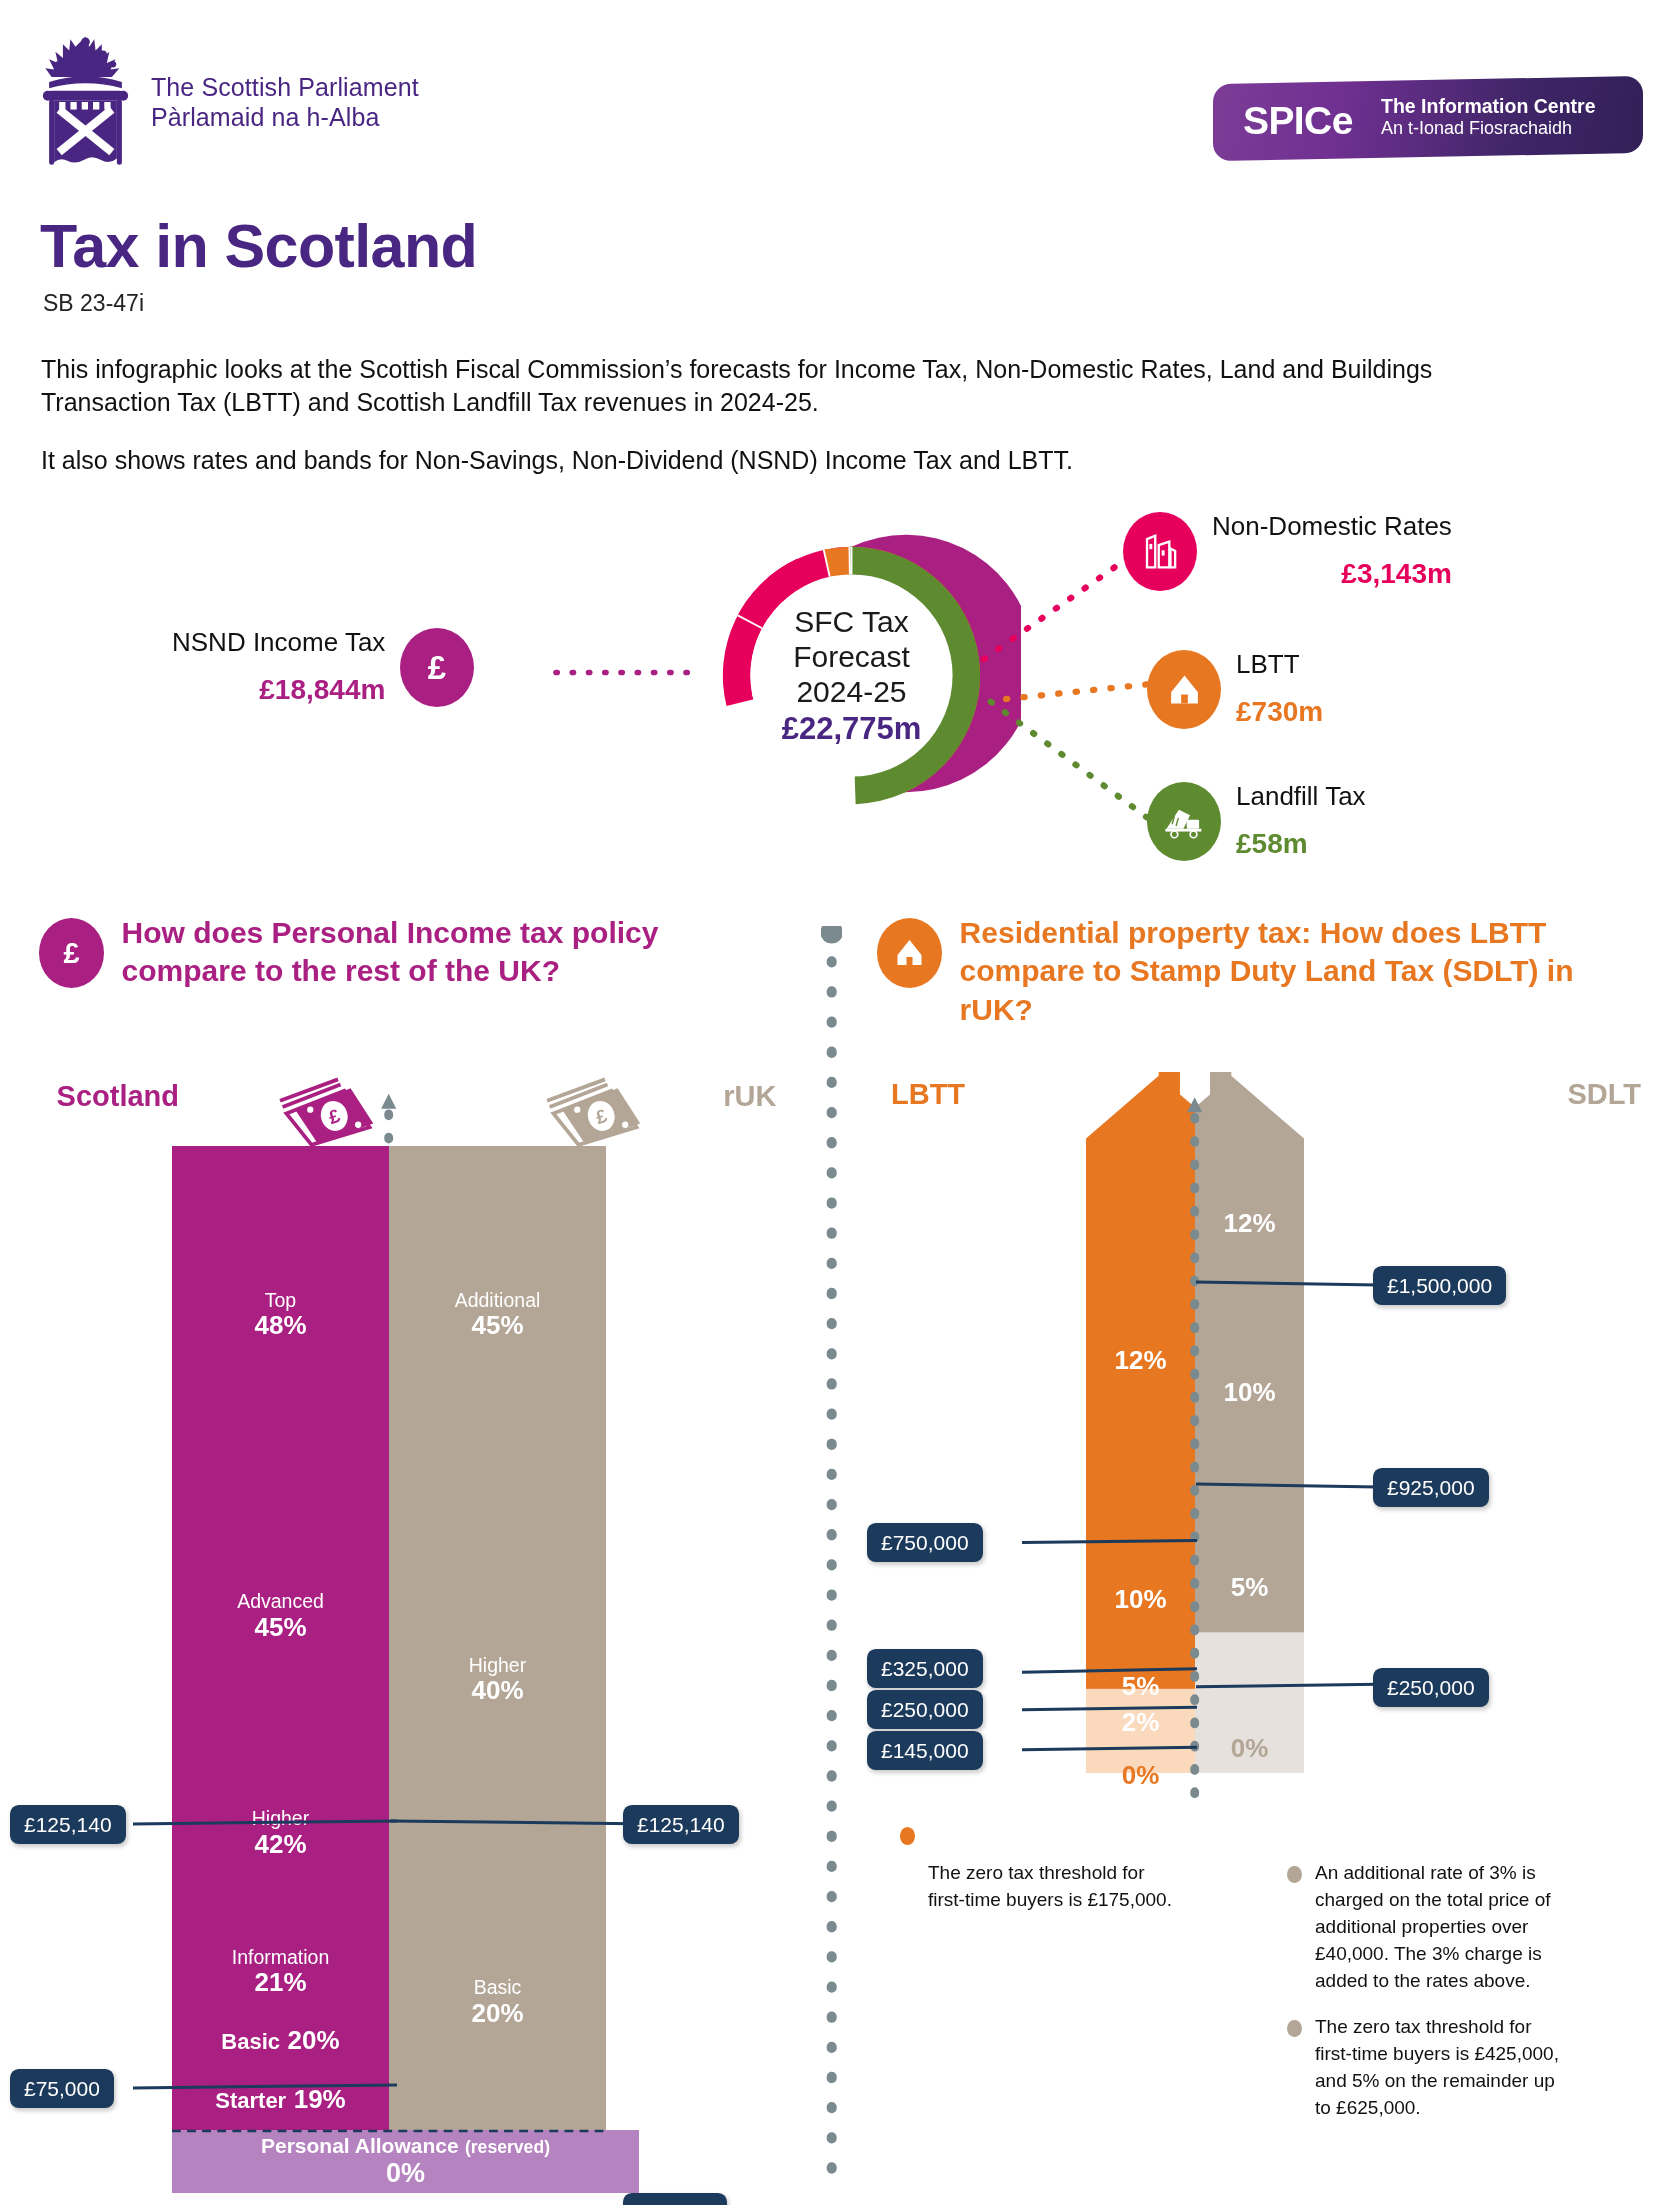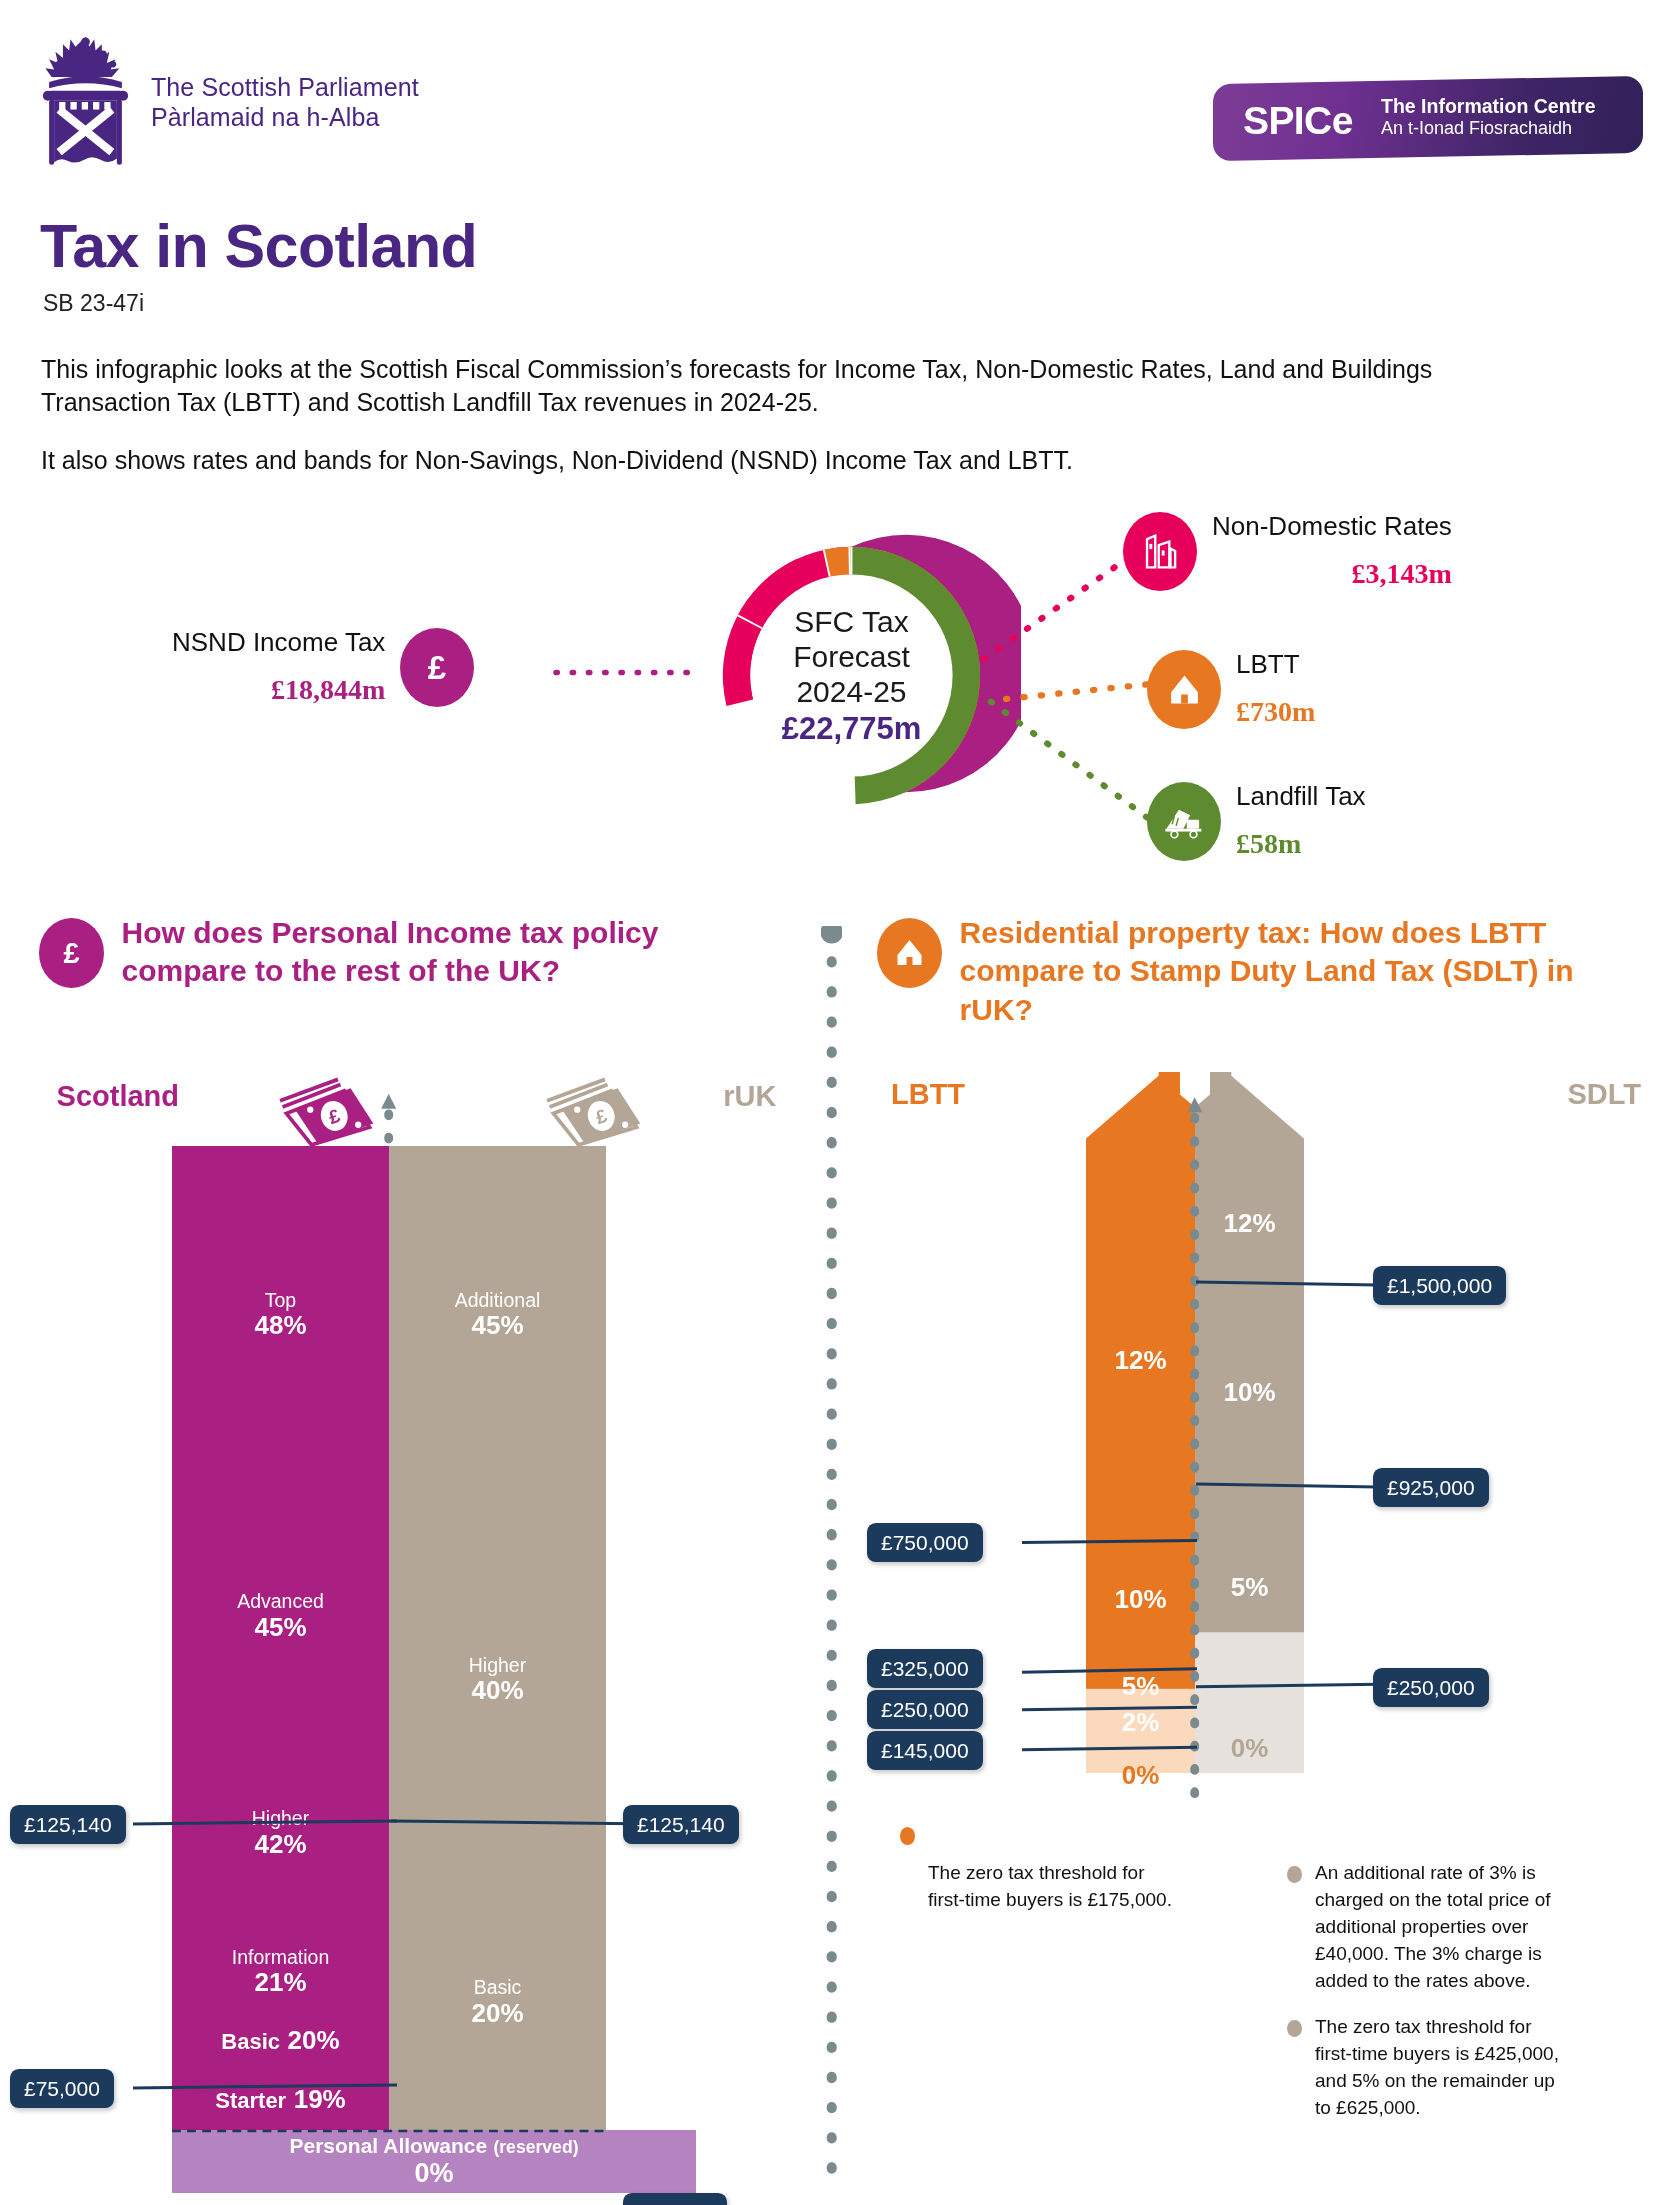--- a/index.html
+++ b/index.html
@@ -41,21 +41,21 @@
   
   #donut-wrap { position: absolute; left: 682px; top: 506px; width: 339px; height: 339px; }
   #donut-center { position: absolute; left: 0; top: 0; width: 339px; height: 339px;
                   display: flex; flex-direction: column; align-items: center; justify-content: center; }
   .dc-line { font-size: 30px; color: #1a1a1a; line-height: 1.17; }
   .dc-amt { font-size: 31px; color: #4A2683; font-weight: 700; margin-top: 1.3px; }
 
   .callout { position: absolute; display: flex; align-items: center; gap: 15px; }
   .co-icon { width: 74px; height: 79px; border-radius: 50%/50%; display: flex; align-items: center; justify-content: center; flex: 0 0 auto; }
   .co-text .co-name { font-size: 26px; color: #111; line-height: 1.15; }
-  .co-text .co-val { font-size: 28px; font-weight: 700; line-height: 1.2; margin-top: 15px; font-family: Liberation Serif, serif; }
+  .co-text .co-val { font-size: 28px; font-weight: 700; line-height: 1.2; margin-top: 15px; }
 
   #callout-nsnd { left: 172px; top: 628px; flex-direction: row-reverse; }
   #callout-nsnd .co-text { text-align: right; }
   #callout-ndr  { left: 1123px; top: 512px; text-align: right; }
   #callout-lbtt { left: 1147px; top: 650px; }
   #callout-land { left: 1147px; top: 782px; }
 
   .dots { position: absolute; }
 
   
@@ -78,21 +78,21 @@
 
   .stack { position: absolute; top: 84px; width: 217px; height: 984px; }
   #stack-sco { left: 133px; }
   #stack-ruk { left: 350px; }
   .band { position: absolute; left: 0; width: 100%;
           display: flex; flex-direction: column; align-items: center; justify-content: center;
           color: #fff; text-align: center; }
   .band .bn { font-size: 19.5px; line-height: 1.1; }
   .band .bp { font-size: 26px; font-weight: 700; line-height: 1.15; }
   .band.inline { flex-direction: row; gap: 7.5px; align-items: baseline; }
-  .pa-band { position: absolute; left: 133px; width: 524px; background: #B583C0; }
+  .pa-band { position: absolute; left: 133px; width: 467px; background: #B583C0; }
   .pa-band .bn { font-size: 21px; font-weight: 700; }
   .pa-band .bp { font-size: 27px; font-weight: 700; }
   .pa-band .sm { font-size: 17.6px; font-weight: 700; }
 
   .pill { position: absolute; background: #1B3A5C; color: #fff; border-radius: 8.8px;
           font-size: 21px; padding: 7.5px 14px; white-space: nowrap;
           box-shadow: 1.9px 2.5px 4.4px rgba(0,0,0,.20); }
   .leader { position: absolute; height: 3.1px; background: #1B3A5C; }
 
   

